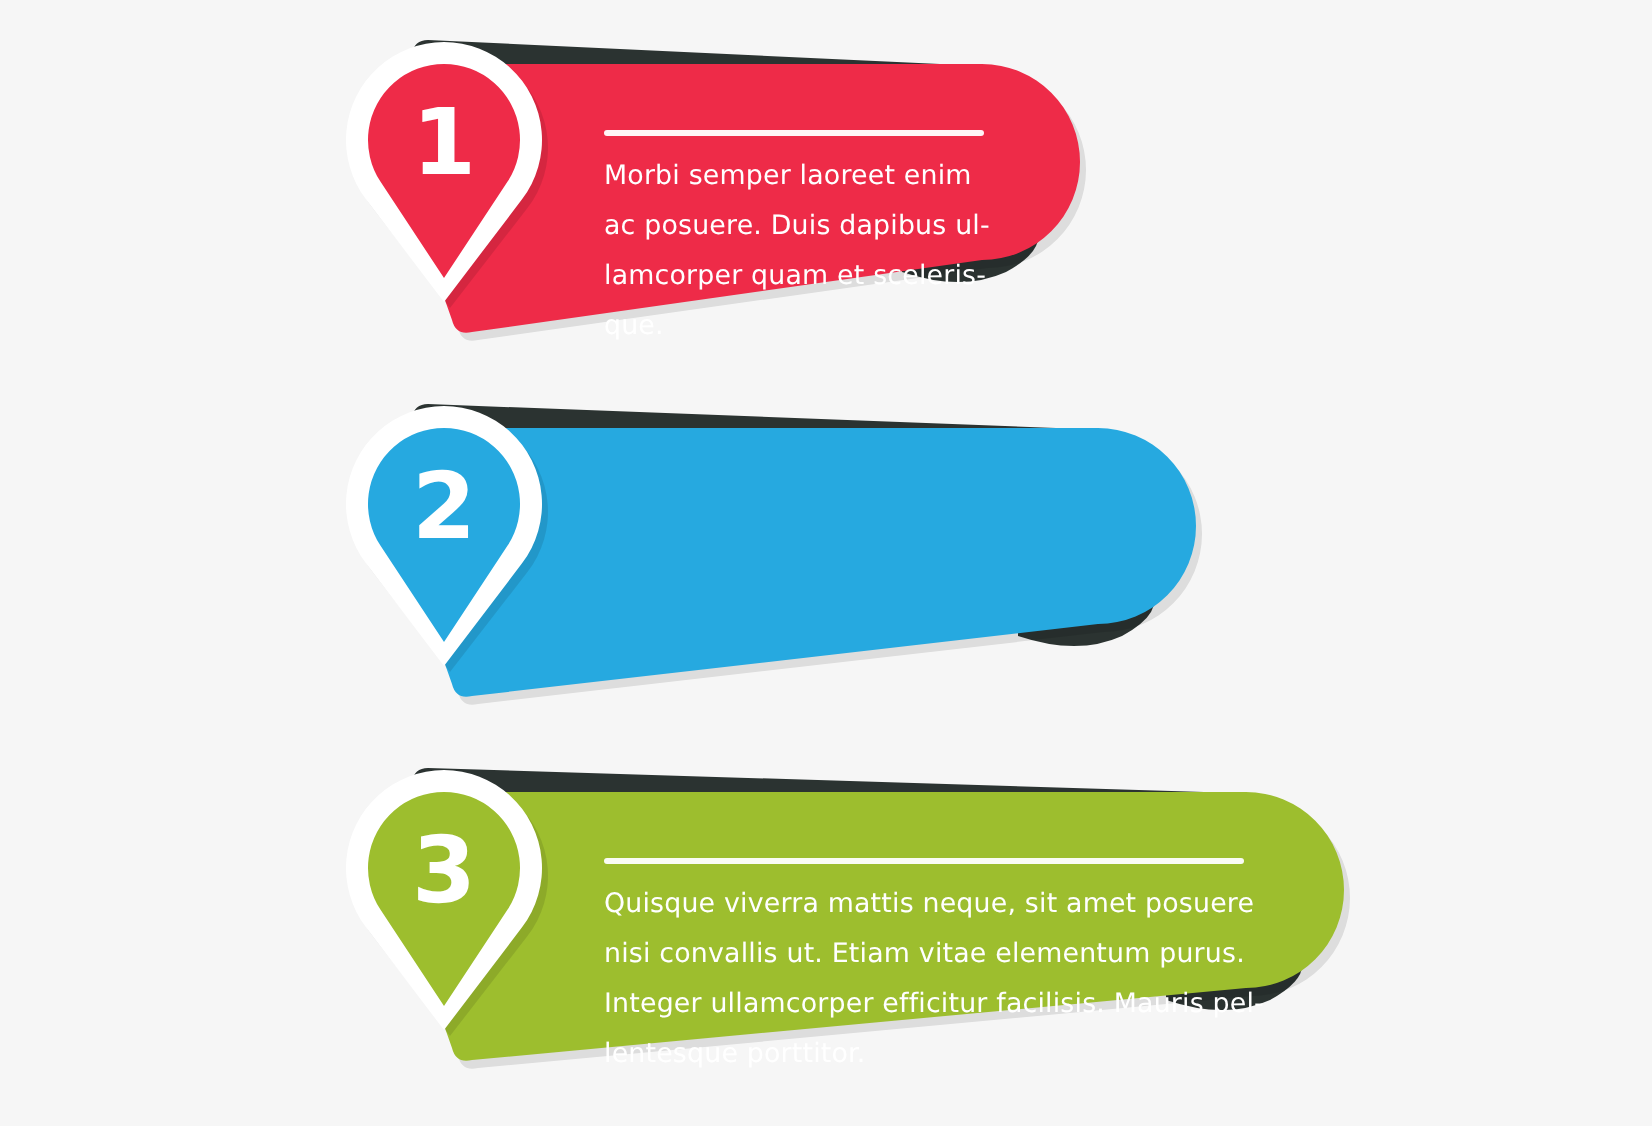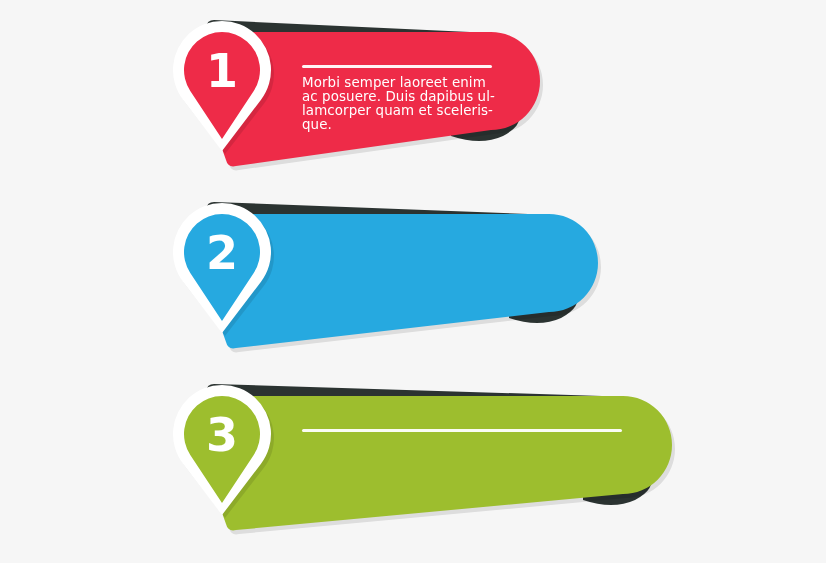--- a/index.html
+++ b/index.html
@@ -22,21 +22,21 @@
   }
   .rule{
     height:3px;
     background:#ffffff;
     opacity:.95;
     border-radius:2px;
     margin-bottom:8px;
   }
   .body-text{
     font-size:13.4px;
-    line-height:14px;
+    line-height:25px;
     color:#ffffff;
     letter-spacing:.1px;
     white-space:pre-line;
   }
   .num{
     font-size:46px;
     font-weight:bold;
     fill:#ffffff;
     font-family:"DejaVu Sans","Liberation Sans",sans-serif;
   }
@@ -198,15 +198,19 @@
 
       <path class="pin" d="M 190.28189433047459 82.92753623188406
           A 38 38 0 1 1 253.71810566952541 82.92753623188406
           L 222 131 Z" fill="#9dbe2e"></path>
 
       <text class="num" x="222" y="79" text-anchor="middle">3</text>
     </svg>
 
     <div class="text-wrap" style="left: 302px; top: 57px; width: 330px;">
       <div class="rule" style="width: 320px;"></div>
+      <div class="body-text">Quisque viverra mattis neque, sit amet posuere
+nisi convallis ut. Etiam vitae elementum purus.
+Integer ullamcorper efficitur facilisis. Mauris pel-
+lentesque porttitor.</div>
     </div>
   </div>
 </div>
 
 </body></html>

